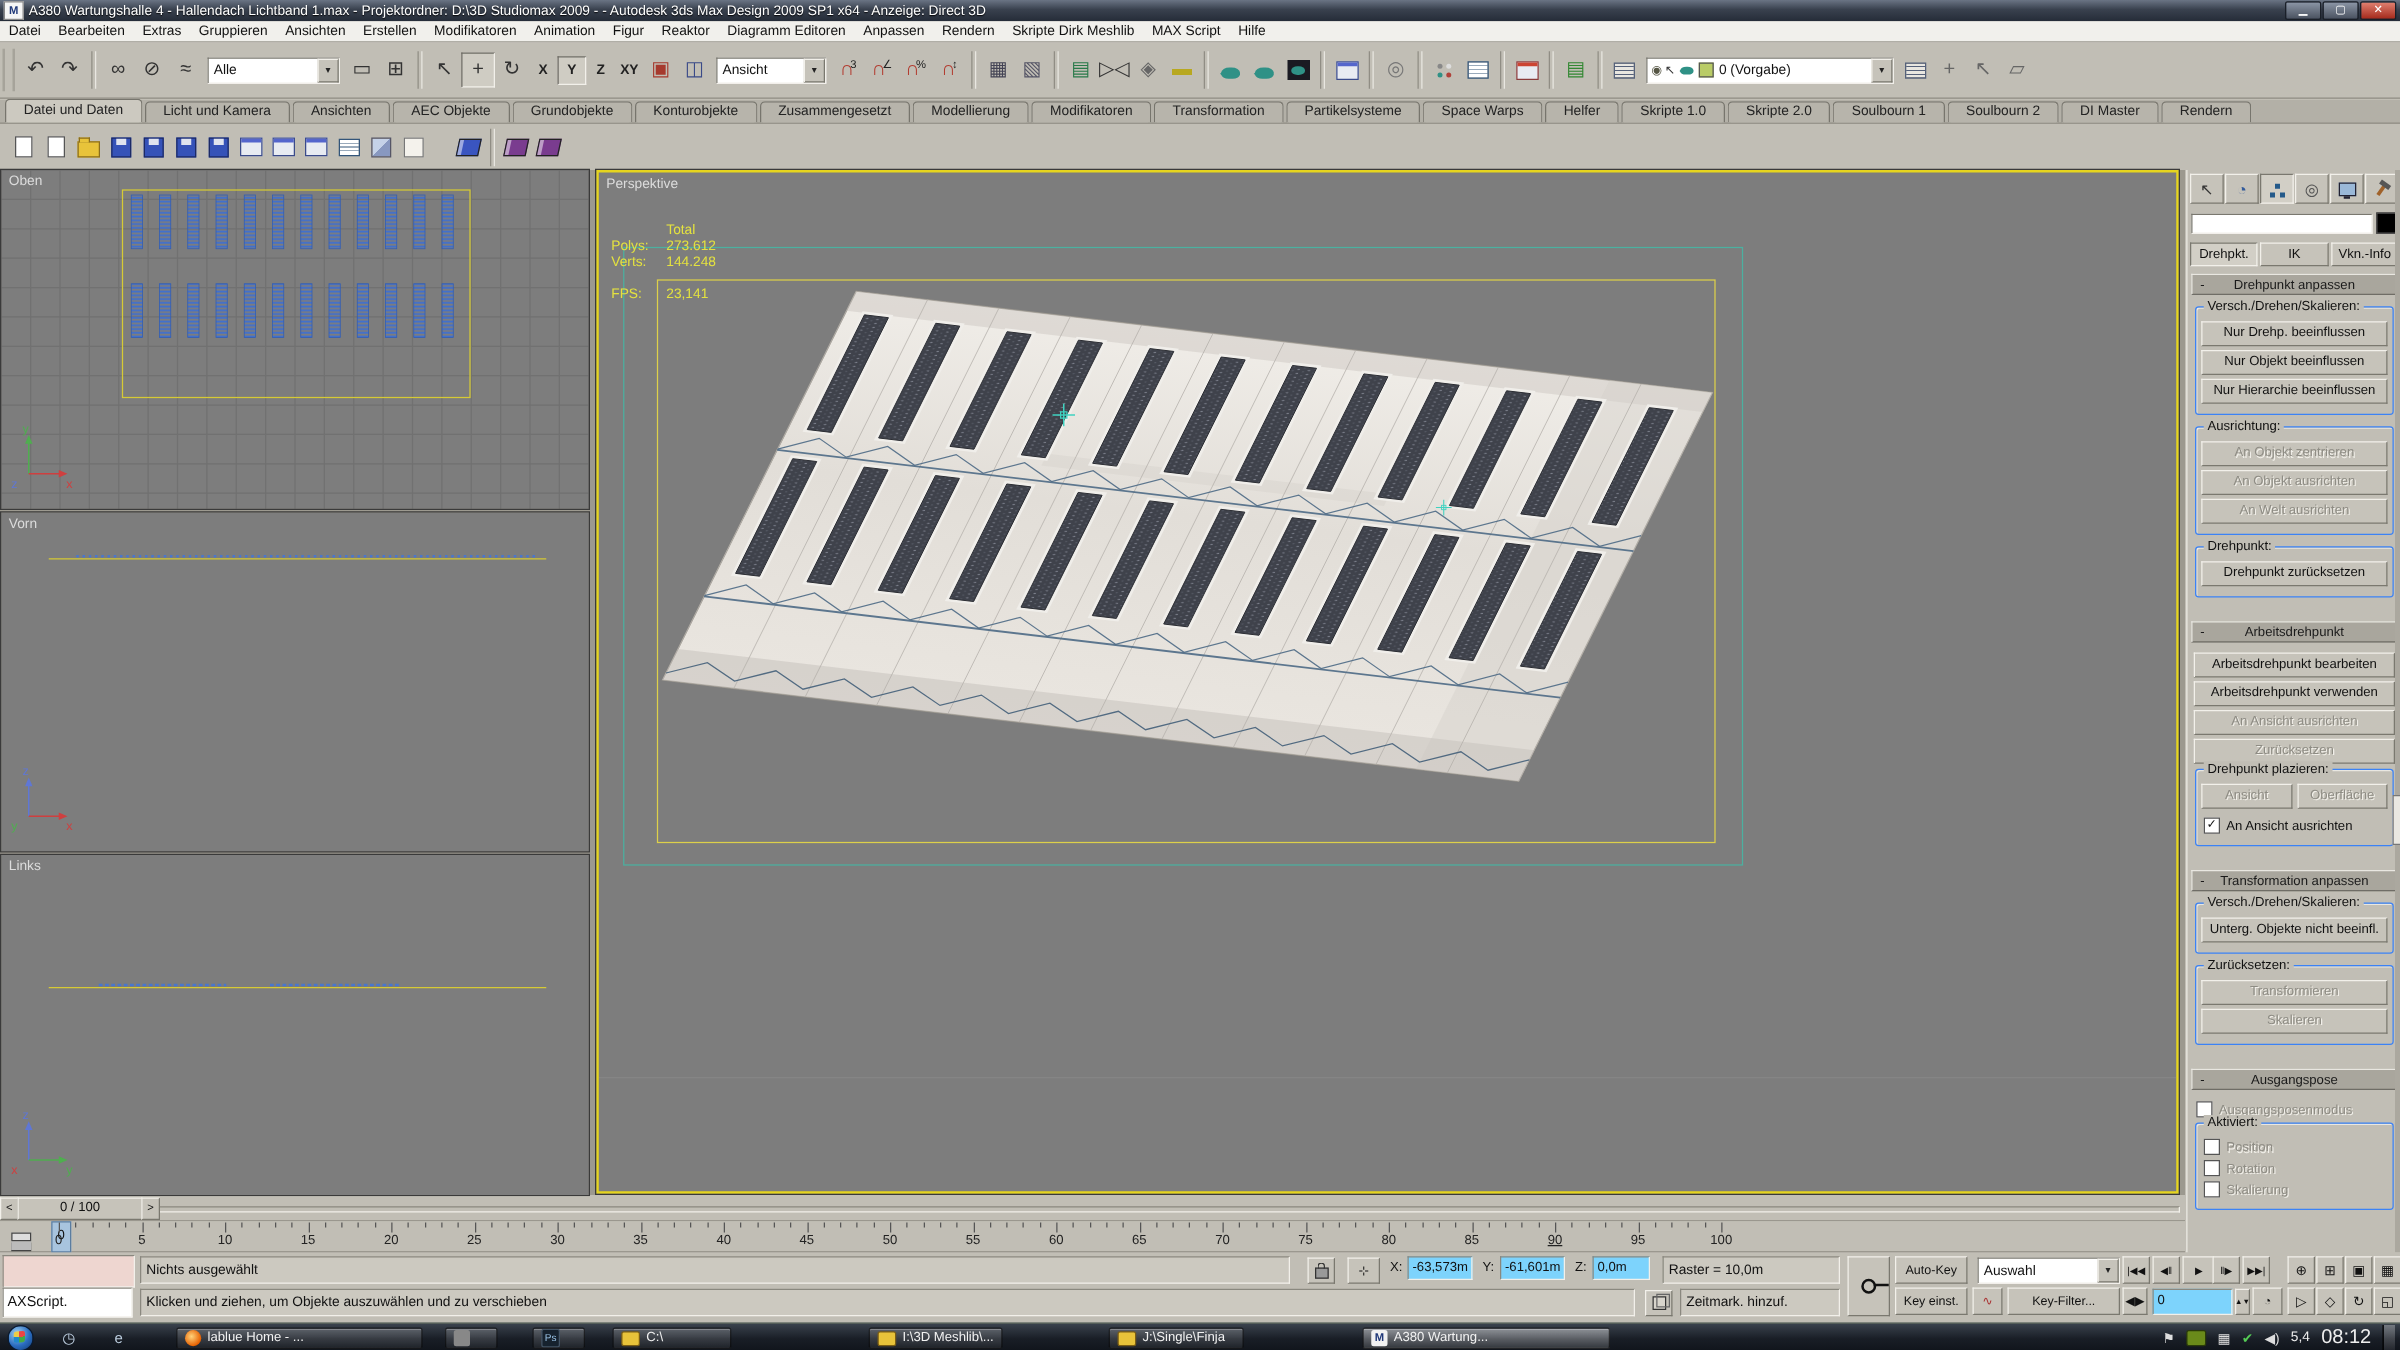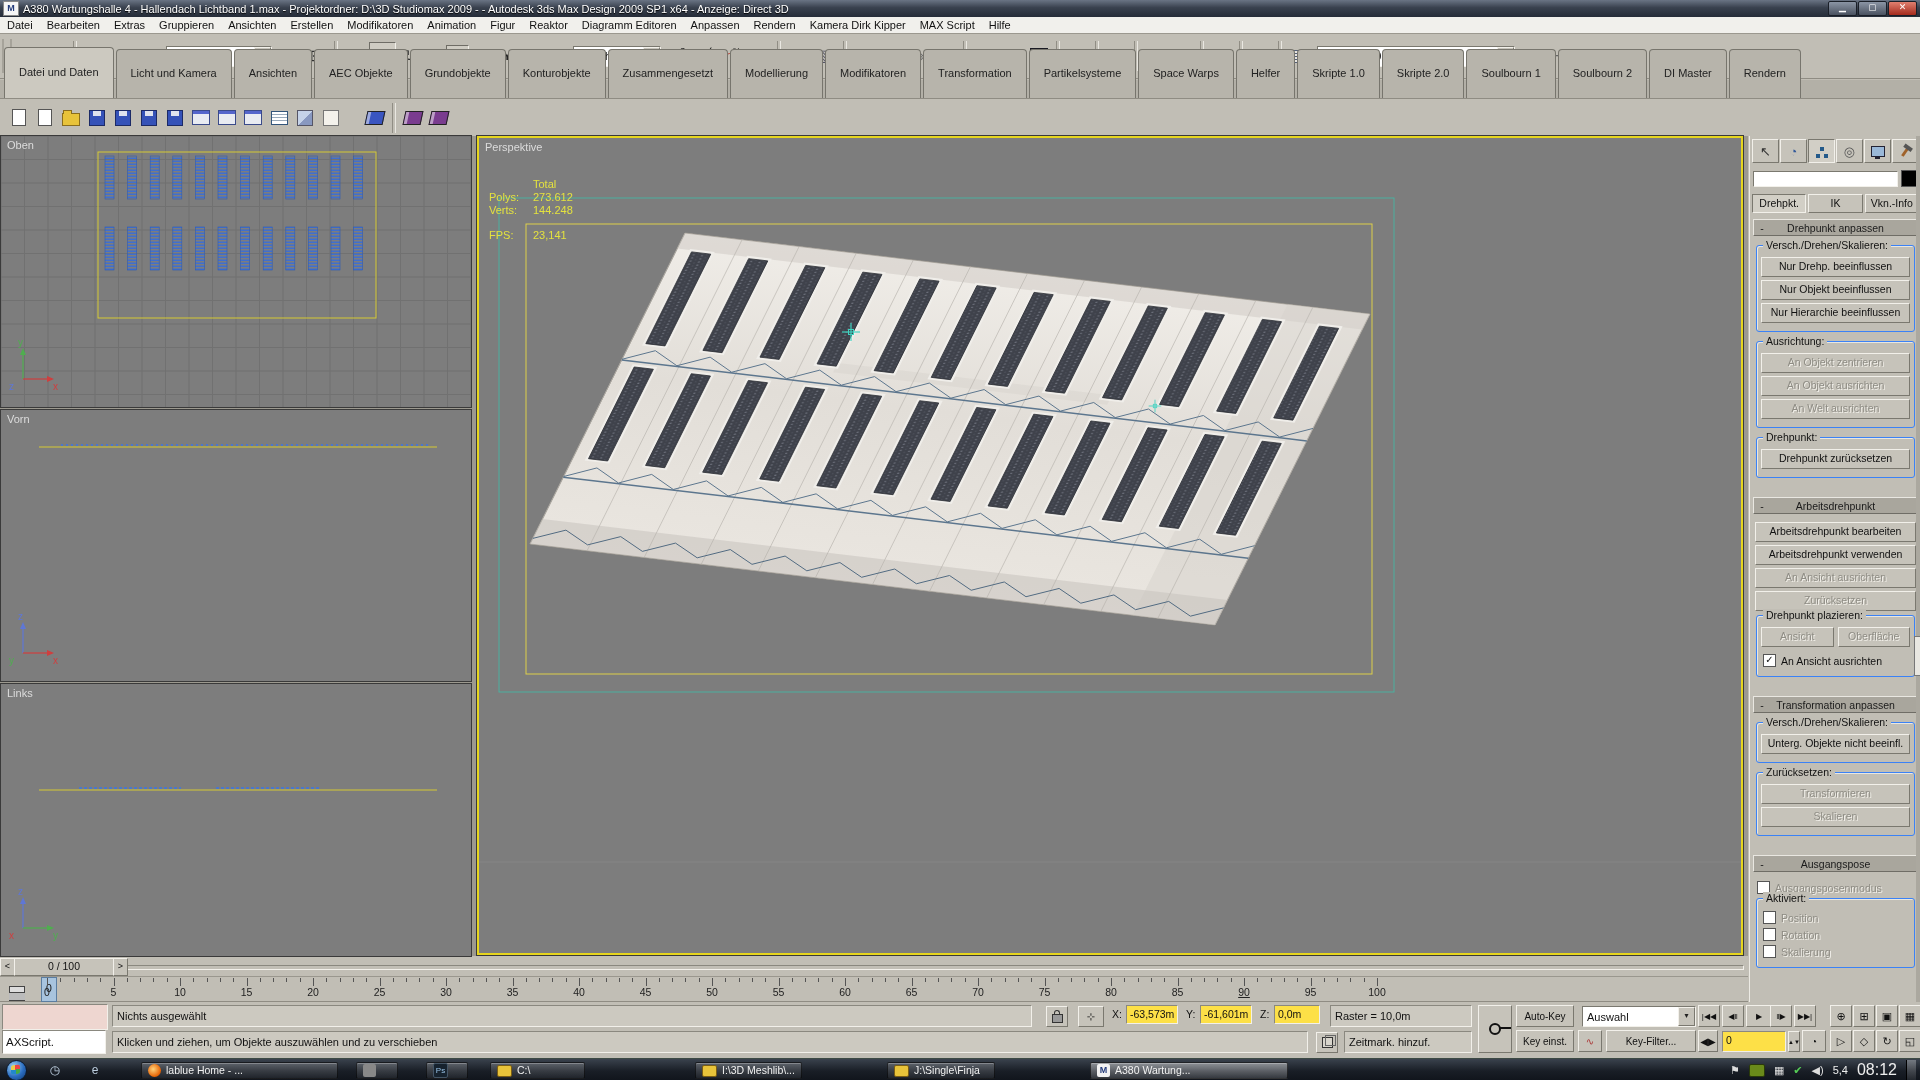--- a/index.html
+++ b/index.html
@@ -34,21 +34,21 @@
   .dd{height:19px;background:#fff;border:1px solid;border-color:#7a786f #f2f0ea #f2f0ea #7a786f;
     display:flex;align-items:center;margin:0 4px;}
   .ddt{flex:1;padding-left:4px;white-space:nowrap;overflow:hidden;}
   .dda{width:15px;height:17px;background:#c6c3ba;border:1px solid;border-color:#f2f0ea #7a786f #7a786f #f2f0ea;
     text-align:center;font-size:8px;line-height:16px;color:#222;}
   .ddicons{display:flex;align-items:center;gap:2px;padding-left:3px;}
   .swatch{width:10px;height:10px;background:#b9cc66;border:1px solid #555;}
   
   #tabbar{position:absolute;left:0;top:80px;width:1920px;height:19px;background:#b3b0a7;
     border-bottom:1px solid #8f8c83;display:flex;align-items:flex-end;padding-left:4px;box-sizing:border-box;}
-  .tab{height:16px;line-height:15px;padding:16px 14px;margin-right:2px;background:#b7b4ab;color:#222;
+  .tab{height:16px;line-height:15px;padding:0 14px;margin-right:2px;background:#b7b4ab;color:#222;
     border:1px solid #77756d;border-bottom:none;border-radius:4px 4px 0 0;white-space:nowrap;}
   .tab.active{background:#ccc9c0;height:18px;line-height:17px;font-weight:normal;}
   
   #shelf{position:absolute;left:0;top:100px;width:1920px;height:35px;background:#c1beb5;
     display:flex;align-items:center;padding-left:6px;box-sizing:border-box;}
   .sbtn{width:26px;height:28px;display:flex;align-items:center;justify-content:center;}
   .sgap{width:18px;}
   
   .i-page{width:12px;height:15px;background:#fff;border:1px solid #555;}
   .i-folder{width:16px;height:11px;background:#e8c33a;border:1px solid #8a6d1d;position:relative;margin-top:3px;}
@@ -148,21 +148,21 @@
   #statusbar{position:absolute;left:0;top:1002px;width:1920px;height:56px;background:#c1beb5;}
   .sunken{background:#ccc9c0;border:1px solid;border-color:#8a887f #f2f0ea #f2f0ea #8a887f;
     padding:0 4px;line-height:20px;height:22px;box-sizing:border-box;white-space:nowrap;overflow:hidden;}
   .white{background:#fff;}
   .sbtn2{background:#c6c3ba;border:1px solid;border-color:#f2f0ea #7a786f #7a786f #f2f0ea;
     text-align:center;box-sizing:border-box;font-size:10px;display:flex;align-items:center;justify-content:center;}
   #pinkbox{position:absolute;left:2px;top:2px;width:104px;height:24px;background:#eed6d0;border:1px solid;border-color:#8a887f #f2f0ea #f2f0ea #8a887f;}
   #scriptbox{position:absolute;left:2px;top:28px;width:104px;height:24px;background:#fff;border:1px solid;border-color:#8a887f #f2f0ea #f2f0ea #8a887f;
     line-height:22px;padding-left:3px;box-sizing:border-box;font-size:11.5px;}
   .coordlabel{position:absolute;top:6px;font-size:10.5px;}
-  .coordfield{position:absolute;top:3px;height:19px;background:#fde047;border:1px solid;border-color:#8a887f #f2f0ea #f2f0ea #8a887f;
+  .coordfield{position:absolute;top:3px;height:19px;background:#7dd3fc;border:1px solid;border-color:#8a887f #f2f0ea #f2f0ea #8a887f;
     font-size:10.5px;line-height:17px;padding-left:3px;box-sizing:border-box;}
   
   #ta{position:absolute;left:0;top:1058px;width:1920px;height:22px;
     background:linear-gradient(#3a424d,#191e26 55%,#10141b);border-top:1px solid #3d4a44;display:flex;align-items:center;color:#eee;}
   #orb{width:19px;height:19px;border-radius:50%;margin:0 8px 0 6px;
     background:radial-gradient(circle at 35% 30%,#9fd0f0,#2a6cc0 55%,#123a70);border:1px solid #0a1a30;position:relative;}
   #orb::after{content:'';position:absolute;left:4px;top:4px;width:9px;height:9px;
     background:conic-gradient(#e44 0 25%,#4a4 0 50%,#28c 0 75%,#ec4 0);border-radius:2px;transform:skewY(-6deg);}
   .qicon{width:16px;height:16px;display:flex;align-items:center;justify-content:center;margin:0 12px;font-size:12px;color:#bcd;}
   .tbn{height:17px;margin-top:0;border-radius:2px;background:linear-gradient(rgba(255,255,255,.22),rgba(255,255,255,.06));
@@ -209,21 +209,21 @@
       <div class="mi">Gruppieren</div>
       <div class="mi">Ansichten</div>
       <div class="mi">Erstellen</div>
       <div class="mi">Modifikatoren</div>
       <div class="mi">Animation</div>
       <div class="mi">Figur</div>
       <div class="mi">Reaktor</div>
       <div class="mi">Diagramm Editoren</div>
       <div class="mi">Anpassen</div>
       <div class="mi">Rendern</div>
-      <div class="mi">Kamera Dirk Kipper</div>
+      <div class="mi">Skripte Dirk Meshlib</div>
       <div class="mi">MAX Script</div>
       <div class="mi">Hilfe</div>
     </div>
 
   <div id="toolbar">
       <div class="thandle"></div>
       <div class="tbtn">
         <span class="g">↶</span>
       </div>
       <div class="tbtn">

